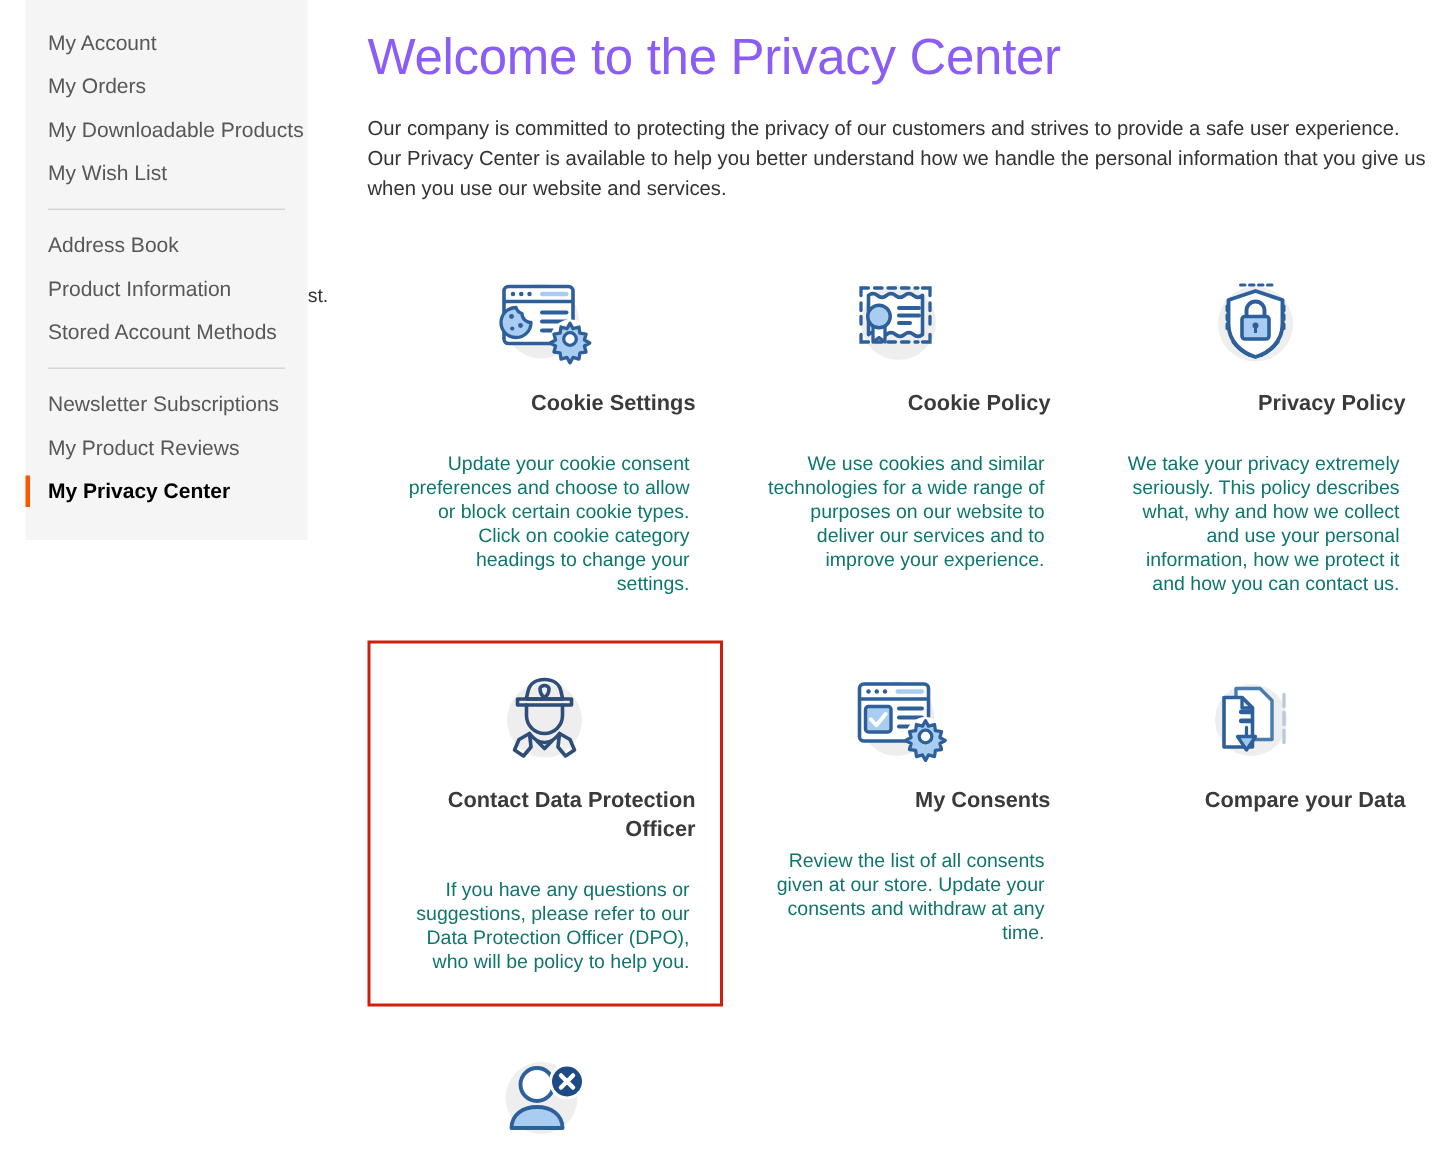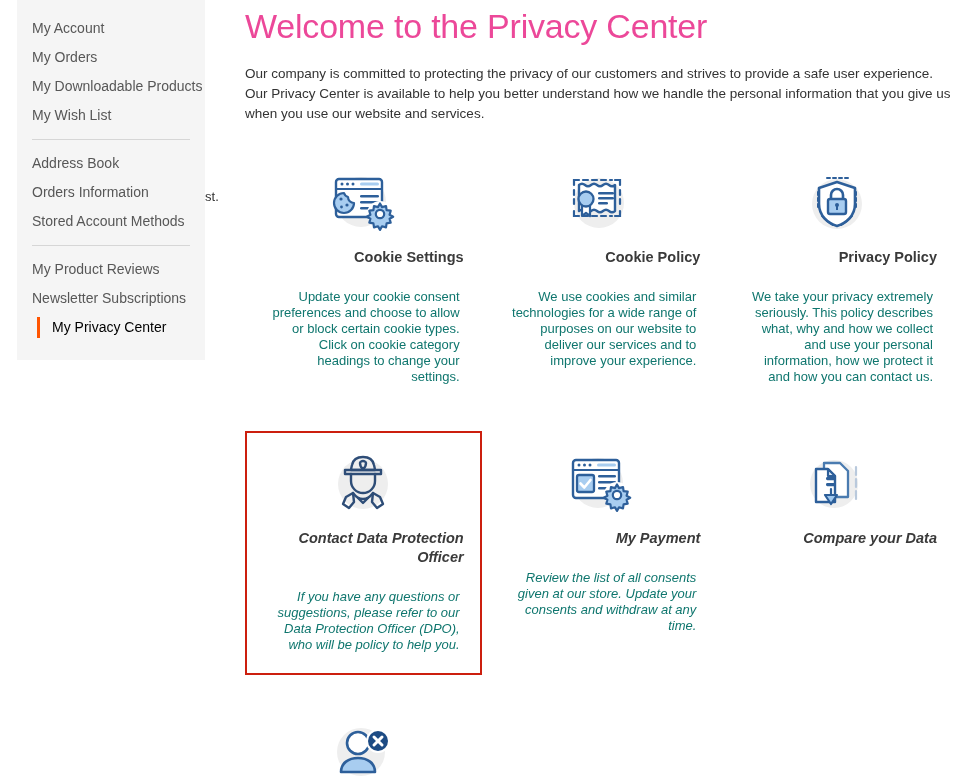--- a/index.html
+++ b/index.html
@@ -18,43 +18,43 @@
     position: absolute; left: 17px; top: 0; width: 188px;
     background: #f5f5f5; padding: 14px 0 18px 0;
   }
   .nav-group { padding: 0 0 0 0; }
   .nav-item {
     position: relative;
     font-size: 14px; line-height: 29px;
     color: #575757; padding-left: 15px; white-space: nowrap;
     cursor: pointer;
   }
-  .nav-item.current { font-weight: normal; color: #000000; margin-left: 20px; }
+  .nav-item.current { font-weight: bold; color: #000000; }
   .nav-item.current::before {
     content: ""; position: absolute; left: 0; top: 4px;
     width: 3px; height: 21px; background: #ff5501;
   }
   .nav-divider {
     height: 1px; background: #d6d6d6;
     margin: 9px 15px 9px 15px;
   }
   .side-block { padding-left: 17px; }
   .side-block.first { margin-top: 44px; }
   .side-block.second { margin-top: 58px; }
   .side-title {
     font-size: 16px; color: #575757; font-weight: normal;
     letter-spacing: 0.1px; margin-bottom: 18px;
   }
   .side-empty { font-size: 13px; color: #333; }
 
   
   .main { flex: 1; padding: 0 12px 0 5px; position: relative; }
   .page-title {
-    font-size: 34px; font-weight: 300; color: #ec4899;
-    letter-spacing: -0.2px; margin-top: 4px; line-height: 44px;
+    font-size: 34px; font-weight: 300; color: #8b5cf6;
+    letter-spacing: -0.2px; margin-top: 16px; line-height: 44px;
   }
   .intro {
     font-size: 13.5px; line-height: 20px; color: #333;
     margin-top: 16px; width: 706px;
   }
 
   .grid {
     margin-top: 26px;
     display: grid;
     grid-template-columns: repeat(3, 1fr);
@@ -72,50 +72,50 @@
     height: 74px; display: flex; align-items: center; justify-content: center;
   }
   .card-title {
     font-size: 14.5px; font-weight: bold; color: #3a3a3a;
     line-height: 19px; margin-top: 8px;
   }
   .card-desc {
     font-size: 13px; line-height: 16px; color: #0f766e;
     margin-top: 22px; padding: 0 4px;
   }
-  .row2 { margin-top: 24px; font-style: italic; }
+  .row2 { margin-top: 8px; }
 </style>
 </head>
 <body>
 
 <div class="page">
 
   <aside class="sidebar">
     <nav class="nav-box">
 
       <div class="nav-group">
         <div class="nav-item">My Account</div>
         <div class="nav-item">My Orders</div>
         <div class="nav-item">My Downloadable Products</div>
         <div class="nav-item">My Wish List</div>
       </div>
 
       <div class="nav-divider"></div>
 
       <div class="nav-group">
         <div class="nav-item">Address Book</div>
-        <div class="nav-item">Orders Information</div>
+        <div class="nav-item">Product Information</div>
         <div class="nav-item">Stored Account Methods</div>
       </div>
 
       <div class="nav-divider"></div>
 
       <div class="nav-group">
+        <div class="nav-item">Newsletter Subscriptions</div>
         <div class="nav-item">My Product Reviews</div>
-        <div class="nav-item">Newsletter Subscriptions</div>
         <div class="nav-item current">My Privacy Center</div>
       </div>
 
     </nav>
 
     <div class="side-block first">
       <div class="side-title">Compare Products</div>
       <div class="side-empty">You have no items to compare.</div>
     </div>
 
@@ -258,21 +258,21 @@
             <rect x="31" y="22" width="18" height="2.6" rx="1.3" fill="#2d5f9a"></rect>
             <rect x="31" y="28" width="18" height="2.6" rx="1.3" fill="#2d5f9a"></rect>
             <rect x="31" y="34" width="11" height="2.6" rx="1.3" fill="#2d5f9a"></rect>
             <g transform="translate(38,30)">
               <circle cx="12" cy="12" r="13" fill="#fff"></circle>
               <path d="M12 1.5l2 3.6 4-1.1 0.6 4.1 4.1 0.6-1.1 4 3.6 2-3.6 2 1.1 4-4.1 0.6-0.6 4.1-4-1.1-2 3.6-2-3.6-4 1.1-0.6-4.1-4.1-0.6 1.1-4-3.6-2 3.6-2-1.1-4 4.1-0.6 0.6-4.1 4 1.1z" fill="#a8cdf0" stroke="#2d5f9a" stroke-width="2.2" stroke-linejoin="round"></path>
               <circle cx="12" cy="12" r="4.2" fill="#fff" stroke="#2d5f9a" stroke-width="2.2"></circle>
             </g>
           </svg>
         </div>
-        <div class="card-title">My Payment</div>
+        <div class="card-title">My Consents</div>
         <div class="card-desc">Review the list of all consents given at our store. Update your consents and withdraw at any time.</div>
       </div>
 
       <div class="card row2">
         <div class="card-icon">
           <svg width="62" height="62" viewBox="0 0 62 62">
             <circle cx="28" cy="31" r="24" fill="#eeeeee"></circle>
             <g stroke="#b9c9dc" stroke-width="2.2" stroke-linecap="round">
               <line x1="50" y1="14" x2="50" y2="22"></line>
               <line x1="50" y1="26" x2="50" y2="34"></line>

